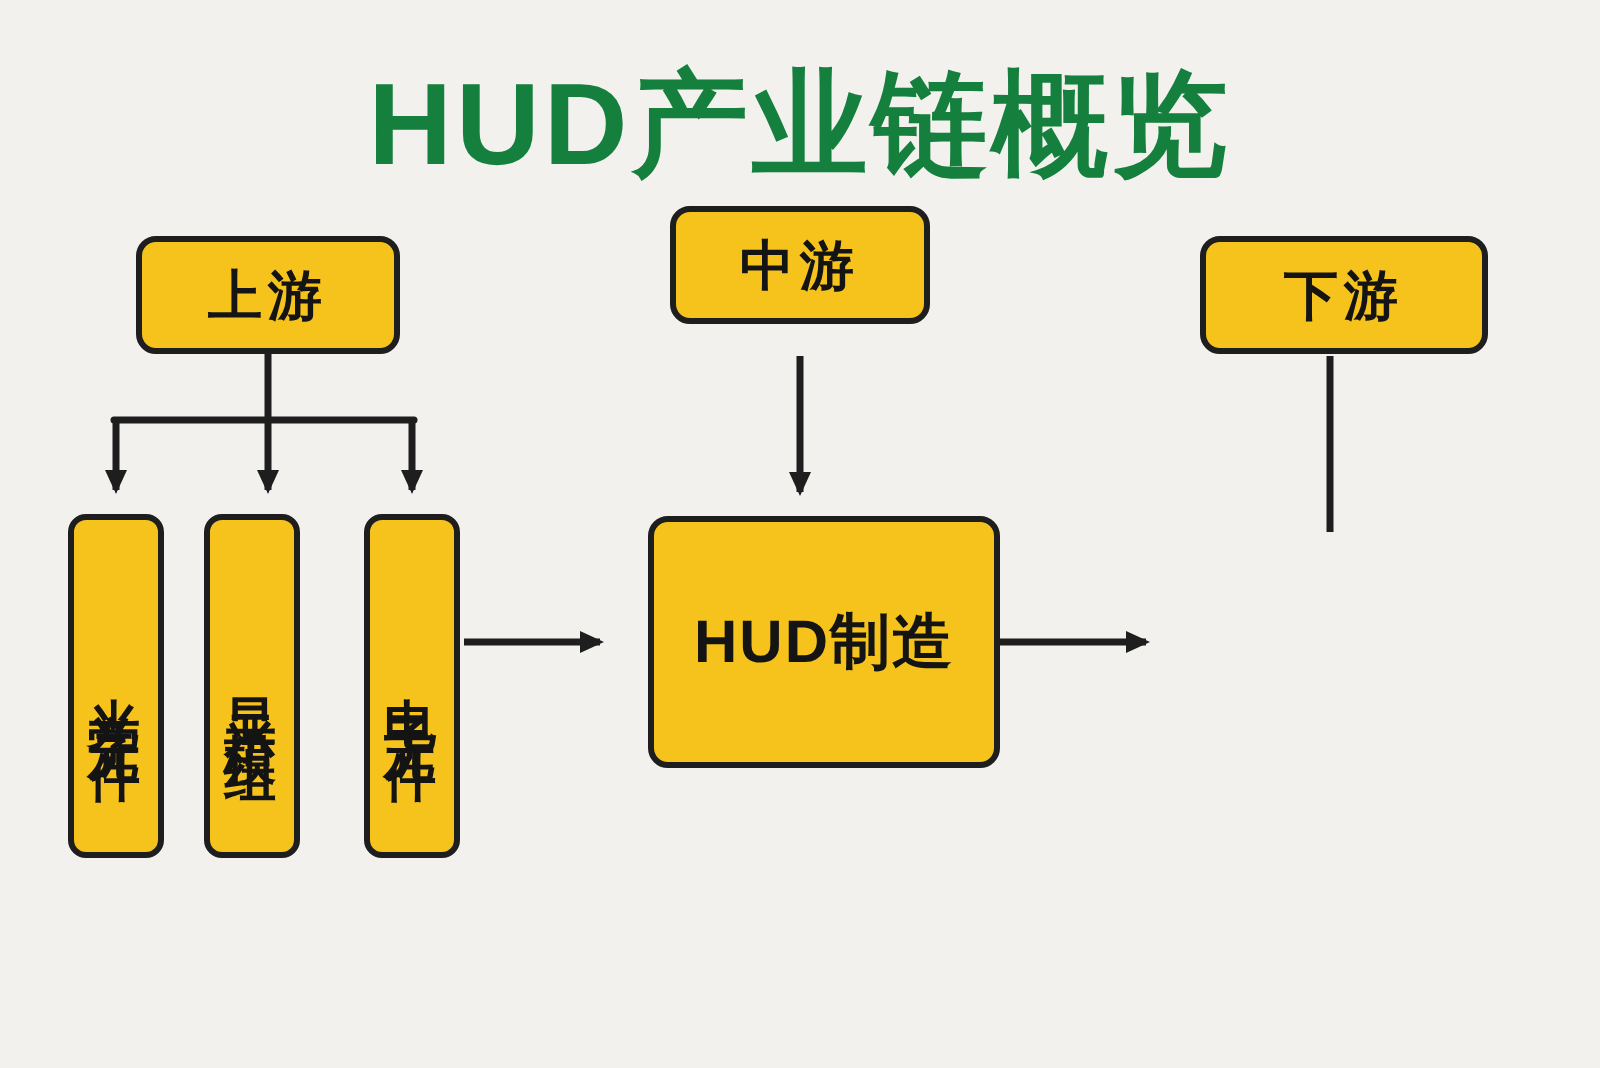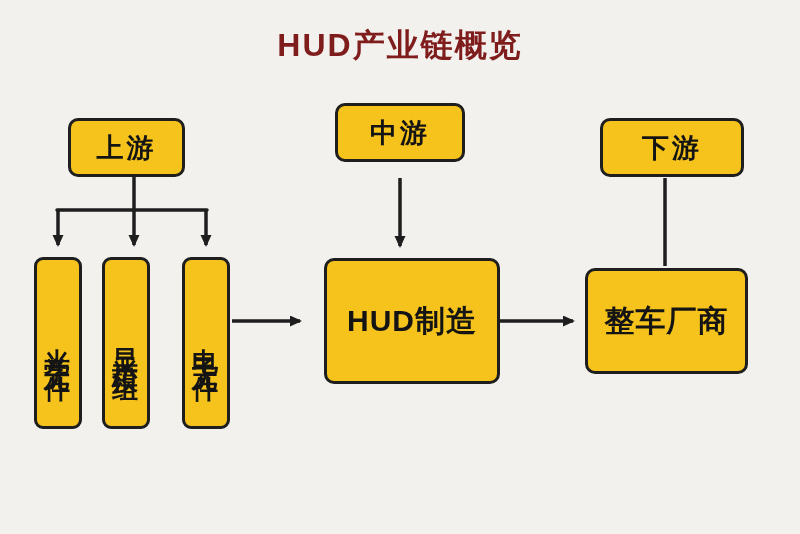--- a/index.html
+++ b/index.html
@@ -13,23 +13,23 @@
     background: #F2F1EE;
     overflow: hidden;
   }
 
   .title {
     position: absolute;
     top: 24px;
     left: 0;
     width: 100%;
     text-align: center;
-    font-size: 32px;
+    font-size: 58px;
     font-weight: bold;
-    color: #7f1d1d;
+    color: #15803d;
     letter-spacing: 2px;
   }
 
   .connector-layer {
     position: absolute;
     top: 0;
     left: 0;
     width: 800px;
     height: 534px;
   }
@@ -53,21 +53,21 @@
     writing-mode: vertical-rl;
     text-orientation: upright;
     font-size: 26px;
     letter-spacing: 9px;
     border-radius: 9px;
     padding-top: 6px;
   }
 
   .big { font-size: 30px; letter-spacing: 1px; }
 
-  #node-upstream   { left: 68px;  top: 118px; width: 117px; height: 59px; text-align: center; }
+  #node-upstream   { left: 68px;  top: 118px; width: 132px; height: 59px; text-align: center; }
   #node-midstream  { left: 335px; top: 103px; width: 130px; height: 59px; }
   #node-downstream { left: 600px; top: 118px; width: 144px; height: 59px; }
 
   #node-optical    { left: 34px;  top: 257px; width: 48px; height: 172px; }
   #node-display    { left: 102px; top: 257px; width: 48px; height: 172px; }
   #node-electronic { left: 182px; top: 257px; width: 48px; height: 172px; }
 
   #node-hud        { left: 324px; top: 258px; width: 176px; height: 126px; }
   #node-oem        { left: 585px; top: 268px; width: 163px; height: 106px; }
 </style>
@@ -107,15 +107,14 @@
   <div class="node stage" id="node-downstream">下游</div>
 
   <div class="node vert" id="node-optical">光学元件</div>
 
   <div class="node vert" id="node-display">显示模组</div>
 
   <div class="node vert" id="node-electronic">电子元件</div>
 
   <div class="node big" id="node-hud">HUD制造</div>
 
-  <div class="node big" id="node-oem">整车厂商</div>
 
 </div>
 
 </body></html>

